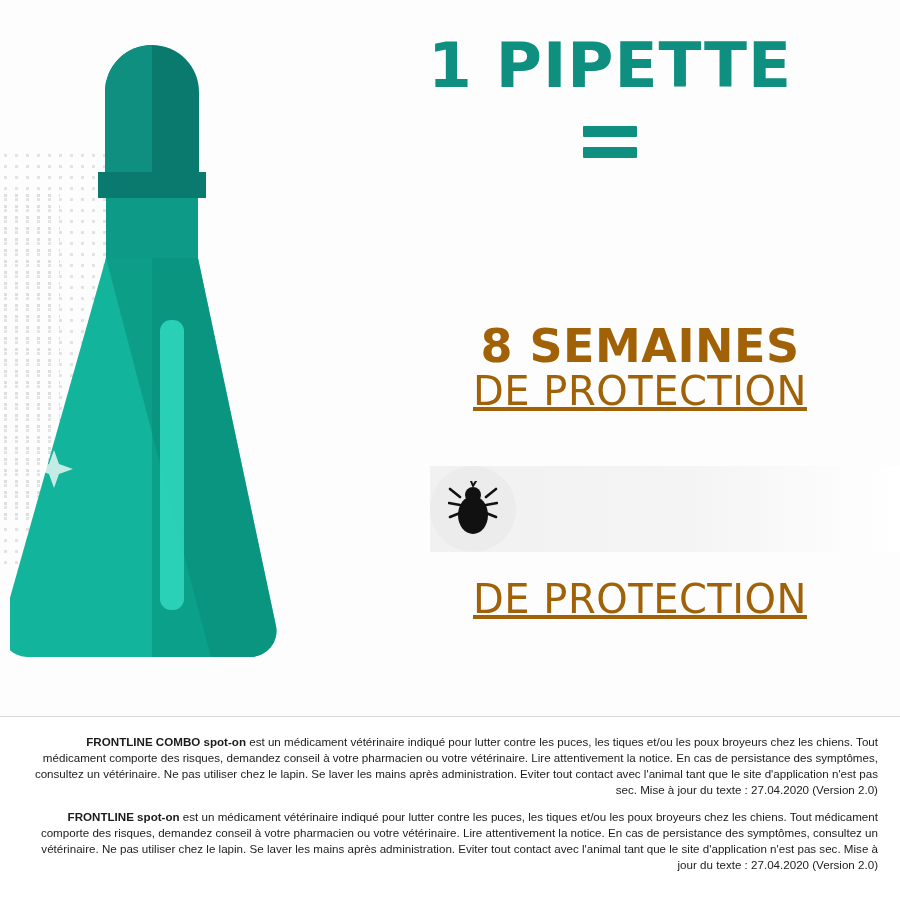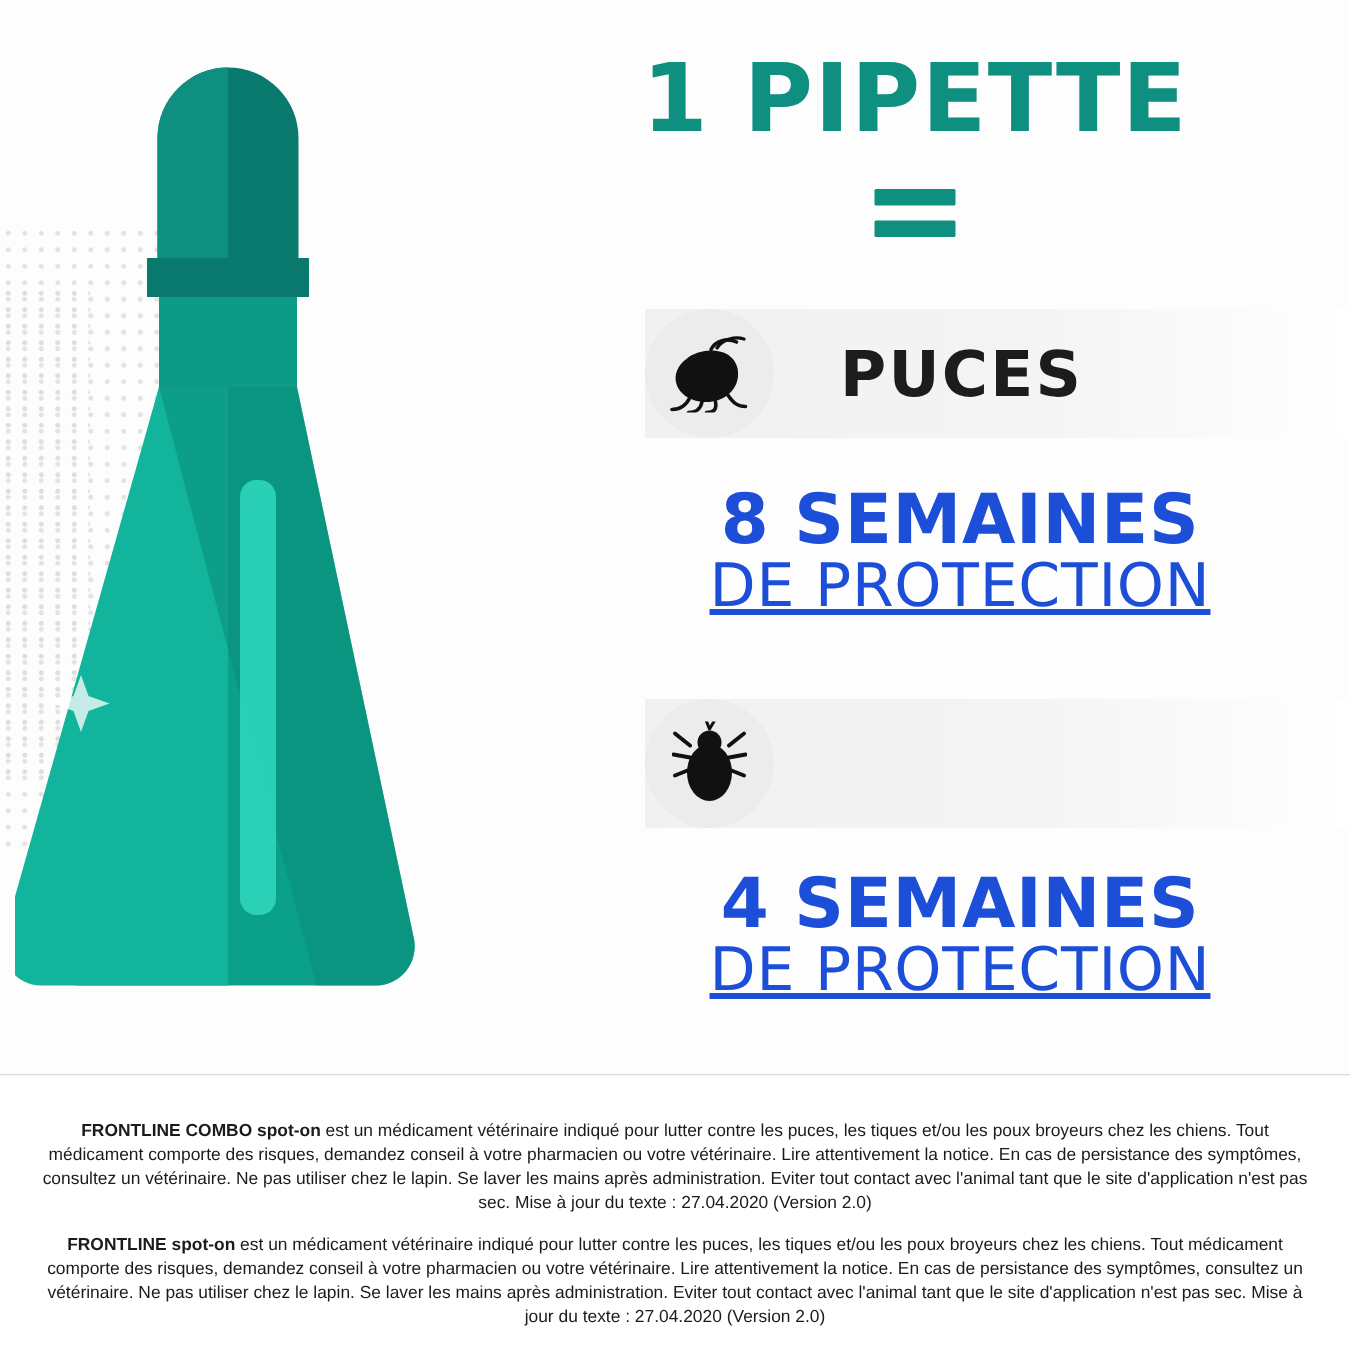--- a/index.html
+++ b/index.html
@@ -75,21 +75,21 @@
   .rowlabel{
     margin-left:44px;
     font-size:42px;
     font-weight:bold;
     letter-spacing:1.5px;
     color:#1c1c1c;
     font-family:"DejaVu Sans", sans-serif;
   }
   .weeks{
     position:absolute;left:0;width:520px;text-align:center;
-    color:#1d4ed8;
+    color:#a16207;
     font-family:"DejaVu Sans", sans-serif;
   }
   .weeks .big{
     display:block;font-size:46px;font-weight:bold;letter-spacing:.5px;line-height:1.05;
   }
   .weeks .sub{
     display:block;font-size:40px;font-weight:normal;letter-spacing:.5px;line-height:1.05;text-decoration:underline;
   }
   .weeks.fleas{top:322px;}
   .weeks.ticks{top:578px;}
@@ -101,21 +101,21 @@
   .legal{
     position:absolute;left:0;top:717px;width:900px;height:183px;
     background:#ffffff;
     padding:17px 22px 0 22px;
     box-sizing:border-box;
     color:#1b1b1b;
     font-size:11.6px;
     line-height:1.38;
     font-family:"Liberation Sans", sans-serif;
   }
-  .legal p{margin:12px 0 11px 0;text-align:center;}
+  .legal p{margin:0 0 11px 0;text-align:right;}
   .legal b{font-weight:bold;}
   .legal .auth{margin-top:2px;}
 </style>
 </head>
 <body>
 
 <div id="page">
 
   <div class="hero">
 
@@ -141,54 +141,39 @@
 
     <div class="right">
 
       <div class="title">1 PIPETTE</div>
 
       <div class="equals">
         <span class="bar"></span>
         <span class="bar"></span>
       </div>
 
-      <div class="rowbar fleas">
-        <div class="circle">
-          <svg width="58" height="52" viewBox="0 0 58 52" aria-hidden="true">
-            <path d="M14 16 C8 20 5 27 7 33 C9 40 17 45 27 45 C38 45 47 38 48 28 C49 19 43 12 34 11 C27 10 19 12 14 16 Z" fill="#111"></path>
-            <path d="M30 10 C33 4 41 2 47 5" stroke="#111" stroke-width="2.4" fill="none" stroke-linecap="round"></path>
-            <path d="M34 9 C38 3 46 1 52 3" stroke="#111" stroke-width="2.2" fill="none" stroke-linecap="round"></path>
-            <path d="M16 42 C13 48 9 50 4 50" stroke="#111" stroke-width="2.4" fill="none" stroke-linecap="round"></path>
-            <path d="M24 45 C23 50 20 52 15 52" stroke="#111" stroke-width="2.4" fill="none" stroke-linecap="round"></path>
-            <path d="M33 45 C34 50 32 52 27 52" stroke="#111" stroke-width="2.4" fill="none" stroke-linecap="round"></path>
-            <path d="M41 40 C45 46 48 48 53 48" stroke="#111" stroke-width="2.4" fill="none" stroke-linecap="round"></path>
-          </svg>
-        </div>
-        <div class="rowlabel">PUCES</div>
-      </div>
 
       <div class="weeks fleas">
         <span class="big">8 SEMAINES</span>
         <span class="sub">DE PROTECTION</span>
       </div>
 
       <div class="rowbar ticks">
         <div class="circle">
           <svg width="50" height="56" viewBox="0 0 50 56" aria-hidden="true">
             <ellipse cx="25" cy="34" rx="15" ry="19" fill="#111"></ellipse>
             <ellipse cx="25" cy="14" rx="8" ry="8" fill="#111"></ellipse>
             <path d="M25 5 l-2 -5 M25 5 l3 -5" stroke="#111" stroke-width="2" stroke-linecap="round"></path>
             <path d="M12 16 L2 8 M12 24 L1 22 M12 32 L2 36" stroke="#111" stroke-width="2.6" fill="none" stroke-linecap="round"></path>
             <path d="M38 16 L48 8 M38 24 L49 22 M38 32 L48 36" stroke="#111" stroke-width="2.6" fill="none" stroke-linecap="round"></path>
           </svg>
         </div>
       </div>
 
       <div class="weeks ticks">
-        <span class="big">4 SEMAINES</span>
         <span class="sub">DE PROTECTION</span>
       </div>
 
     </div>
   </div>
 
   <div class="divider"></div>
 
   <div class="legal">
     <p><b>FRONTLINE COMBO spot-on</b><span> est un médicament vétérinaire indiqué pour lutter contre les puces, les tiques et/ou les poux broyeurs chez les chiens. Tout médicament comporte des risques, demandez conseil à votre pharmacien ou votre vétérinaire. Lire attentivement la notice. En cas de persistance des symptômes, consultez un vétérinaire. Ne pas utiliser chez le lapin. Se laver les mains après administration. Eviter tout contact avec l'animal tant que le site d'application n'est pas sec. Mise à jour du texte : 27.04.2020 (Version 2.0)</span></p>

